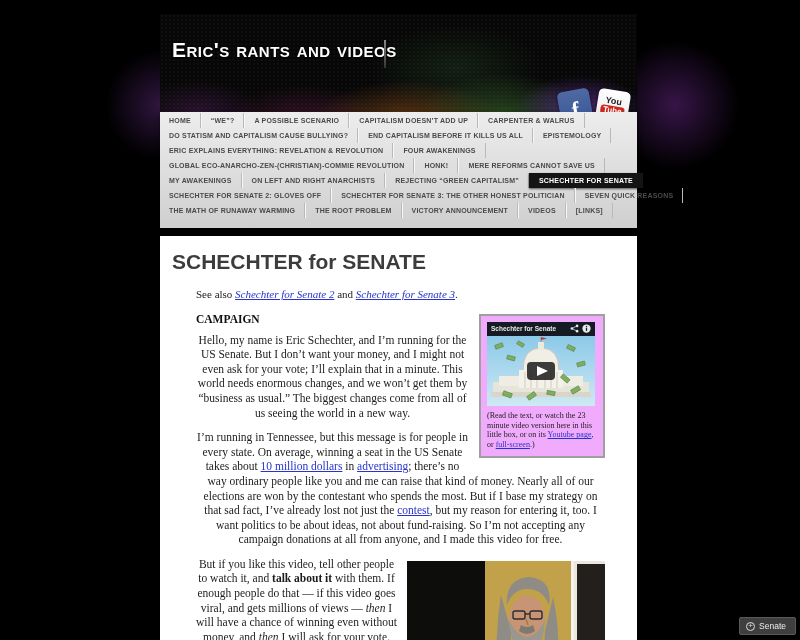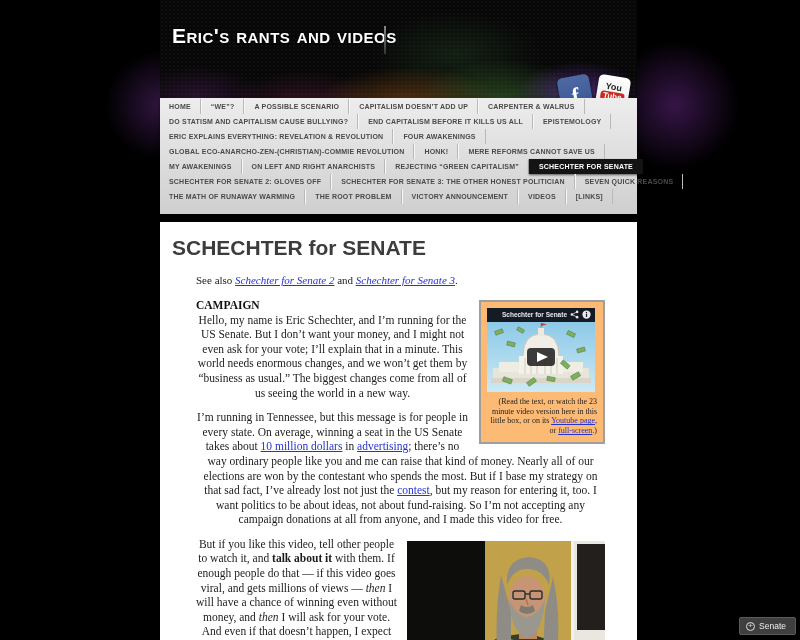--- a/index.html
+++ b/index.html
@@ -3,21 +3,21 @@
 <meta charset="utf-8">
 <style>
   * { margin:0; padding:0; box-sizing:border-box; }
   html,body { width:800px; height:640px; overflow:hidden; background:#000; font-family:"Liberation Sans",sans-serif; position:relative; }
 
   
   .glow { position:absolute; border-radius:50%; pointer-events:none; }
   .glow-left  { left:105px; top:50px;  width:110px; height:110px; background:radial-gradient(circle, rgba(125,55,165,.38), transparent 70%); }
   .glow-right { left:610px; top:40px;  width:130px; height:130px; background:radial-gradient(circle, rgba(130,50,170,.42), transparent 70%); }
 
-  .page { position:absolute; left:160px; top:0; width:477px; height:485px; }
+  .page { position:absolute; left:160px; top:14px; width:477px; height:485px; }
 
   
   .site-header { position:relative; height:98px;
     background:
       radial-gradient(ellipse 90px 45px at 88% 95%, rgba(120,60,190,.55), transparent 70%),
       radial-gradient(ellipse 120px 55px at 72% 100%, rgba(80,150,60,.40), transparent 70%),
       radial-gradient(ellipse 130px 55px at 52% 108%, rgba(215,120,35,.40), transparent 72%),
       radial-gradient(ellipse 110px 55px at 30% 112%, rgba(170,45,110,.30), transparent 72%),
       radial-gradient(ellipse 120px 60px at 62% 55%,  rgba(70,140,70,.18),  transparent 72%),
       radial-gradient(ellipse 90px 45px at 8% 100%,  rgba(140,50,160,.25), transparent 72%),
@@ -50,31 +50,31 @@
   .nav-item.active { background:#141414; color:#fff; border-left-color:#141414; border-right-color:#141414;
     box-shadow:0 1px 2px rgba(0,0,0,.6); }
 
   
   .content { margin-top:8px; background:#fff; min-height:420px; padding:14px 12px 20px 12px; }
   .article-title { font-size:21px; font-weight:bold; color:#3c3c3c; letter-spacing:0; }
   .inner { margin:14px 20px 0 24px; font-family:"Liberation Serif",serif; font-size:11.5px;
     line-height:1.27; color:#1c1c1c; }
   .see-also { font-size:11px; margin-bottom:10px; }
   .section-heading { font-family:"Liberation Serif",serif; font-size:11.5px; font-weight:bold;
-    margin-bottom:0; color:#111; }
+    margin-bottom:6px; color:#111; }
   .inner p.body-p { margin-bottom:10px; text-align:center; }
 
   .lnk, .lnk-i { color:#2633cc; text-decoration:underline; cursor:pointer; }
   .lnk-i { font-style:italic; }
   .b-i { font-weight:bold; }
   .i { font-style:italic; }
 
   
   .video-float { float:right; width:126px; margin:2px 0 8px 10px; border:2px solid #9f9f9f;
-    background:#fdba74; padding:6px;text-align:right; }
+    background:#f0abfc; padding:6px; }
   .player { width:108px; }
   .player-bar { height:14px; background:#151b24; display:flex; align-items:center; padding:0 4px; gap:3px; }
   .player-title { color:#e8e8e8; font-size:6.5px; font-weight:bold; flex:1;
     font-family:"Liberation Sans",sans-serif; white-space:nowrap; overflow:hidden; }
   .thumb { position:relative; width:108px; height:70px; display:block; }
   .caption { font-size:8px; line-height:1.22; margin-top:5px; color:#222; }
 
   
   .photo-float { float:right; clear:right; width:198px; height:230px; margin:4px 0 8px 10px; }
 

